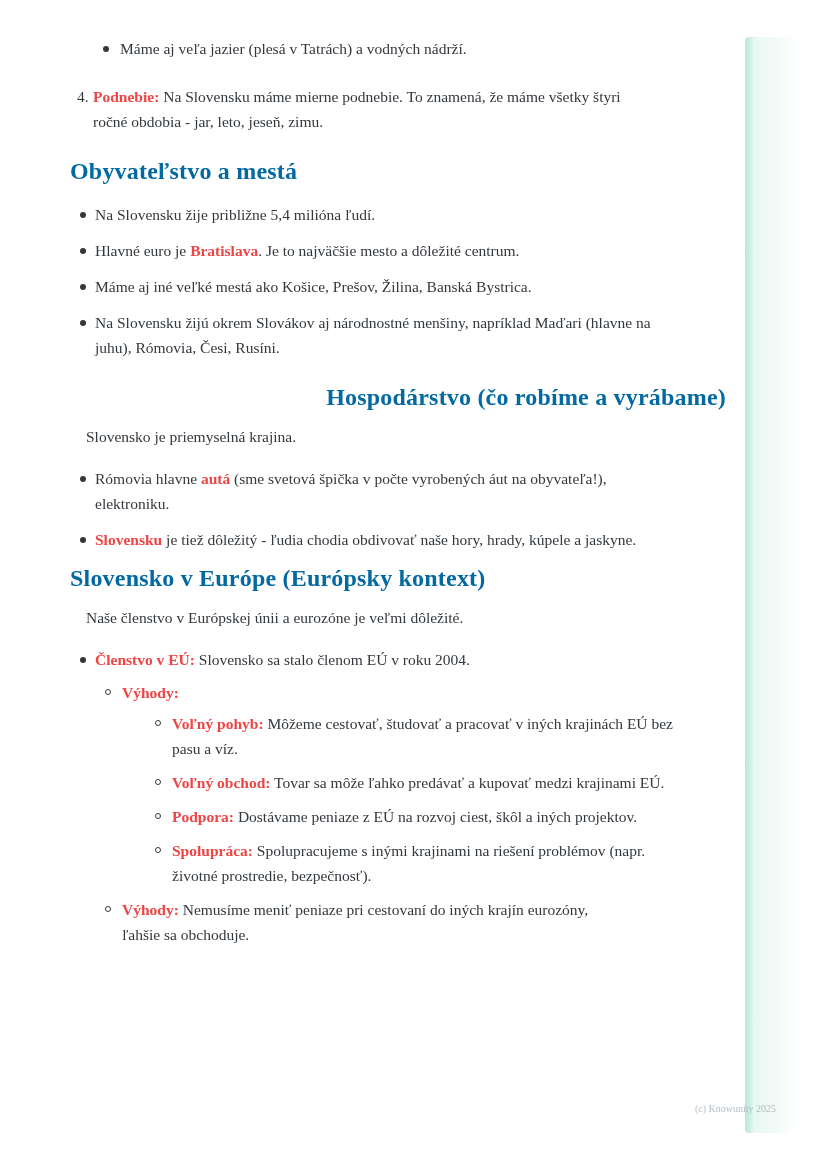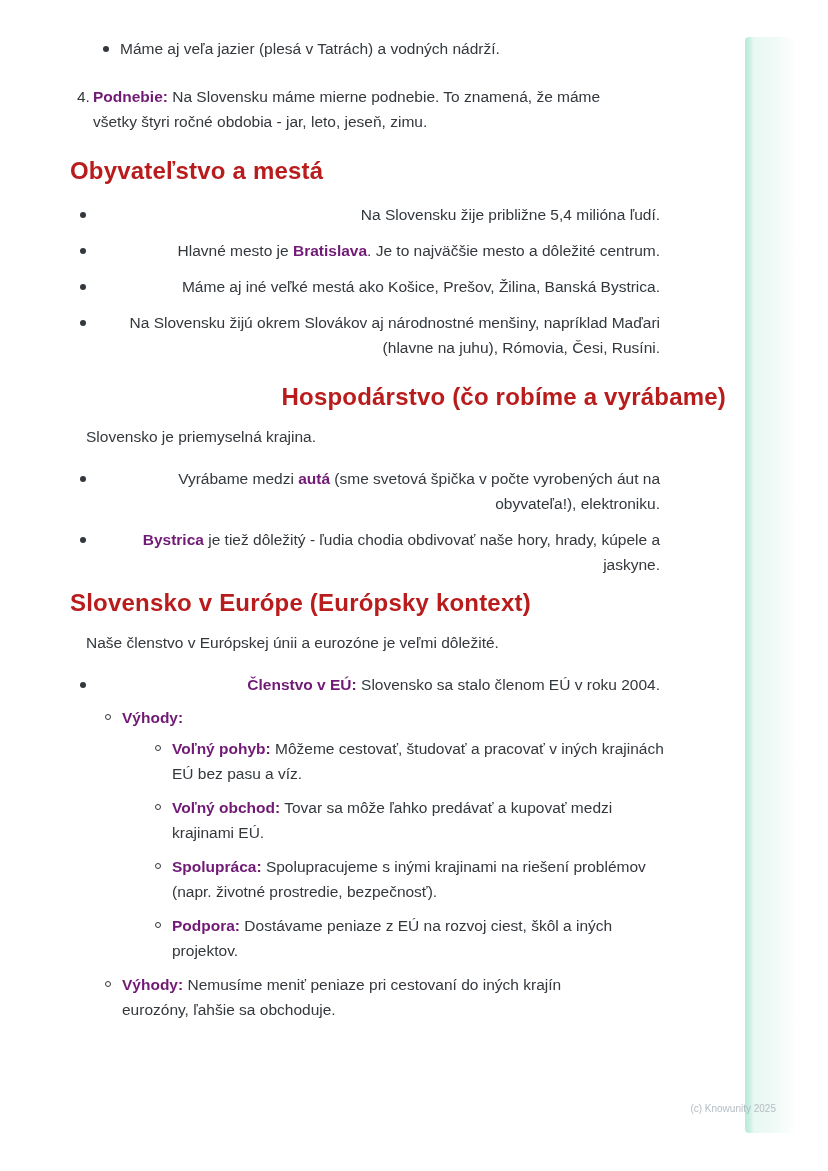--- a/index.html
+++ b/index.html
@@ -2,21 +2,21 @@
 <html><head>
 <meta charset="utf-8">
 <style>
   html, body { margin: 0; padding: 0; background: #ffffff; }
   .page {
     position: relative;
     width: 828px;
     height: 1171px;
     background: #ffffff;
     overflow: hidden;
-    font-family: Liberation Sans, sans-serif;
+    font-family: Liberation Serif, serif;
     color: #33383d;
   }
   .stripe {
     position: absolute;
     left: 745px;
     top: 37px;
     width: 52px;
     height: 1096px;
     border-radius: 4px;
     background: linear-gradient(to right,
@@ -24,30 +24,30 @@
       #f1faf6 60%, rgba(255,255,255,0) 100%);
   }
   .content {
     position: absolute;
     left: 70px;
     top: 36px;
     width: 656px;
     font-size: 15.5px;
     line-height: 25px;
   }
-  .content strong { font-weight: 700; color: #701a75; }
+  .content strong { font-weight: 700; color: #ef4444; }
   ul.list { list-style: none; margin: 0; padding: 0; }
   li { position: relative; margin-bottom: 11px; }
   li.intro-bullet { padding-left: 50px; }
   li.intro-bullet { margin-bottom: 23px; }
   li.intro-bullet::before {
     content: ""; position: absolute; left: 33px; top: 10px;
     width: 6px; height: 6px; border-radius: 50%; background: #33383d;
   }
-  li.lvl1 { padding-left: 25px; max-width: 565px; text-align: right; }
+  li.lvl1 { padding-left: 25px; max-width: 565px; }
   li.lvl1::before {
     content: ""; position: absolute; left: 10px; top: 10px;
     width: 6px; height: 6px; border-radius: 50%; background: #33383d;
   }
   li.lvl2 { padding-left: 52px; max-width: 480px; }
   li.lvl2::before {
     content: ""; position: absolute; left: 35px; top: 9px;
     width: 4px; height: 4px; border-radius: 50%;
     border: 1.6px solid #33383d; background: transparent;
   }
@@ -63,21 +63,21 @@
   .numbered {
     position: relative;
     padding-left: 23px;
     max-width: 550px;
   }
   .numbered .num { position: absolute; left: 7px; top: 0; }
   h2 {
     font-size: 24px;
     line-height: 30px;
     font-weight: 700;
-    color: #b91c1c;
+    color: #0369a1;
     letter-spacing: 0.2px;
   }
   h2.h-pop { margin: 22px 0 16px; }
   h2.h-eco { margin: 22px 0 12px; text-align: right; }
   h2.h-eur { margin: 8px 0 12px; }
   p.section-para { margin: 0 16px 17px; }
   .footer {
     position: absolute;
     top: 1102px;
     right: 52px;
@@ -100,40 +100,40 @@
     </ul>
 
     <div class="numbered">
       <span class="num">4.</span>
       <span><strong>Podnebie:</strong><span> Na Slovensku máme mierne podnebie. To znamená, že máme všetky štyri ročné obdobia - jar, leto, jeseň, zimu.</span></span>
     </div>
 
     <h2 class="h-pop">Obyvateľstvo a mestá</h2>
     <ul class="list">
       <li class="lvl1"><span>Na Slovensku žije približne 5,4 milióna ľudí.</span></li>
-      <li class="lvl1"><span>Hlavné mesto je </span><strong>Bratislava</strong><span>. Je to najväčšie mesto a dôležité centrum.</span></li>
+      <li class="lvl1"><span>Hlavné euro je </span><strong>Bratislava</strong><span>. Je to najväčšie mesto a dôležité centrum.</span></li>
       <li class="lvl1"><span>Máme aj iné veľké mestá ako Košice, Prešov, Žilina, Banská Bystrica.</span></li>
       <li class="lvl1"><span>Na Slovensku žijú okrem Slovákov aj národnostné menšiny, napríklad Maďari (hlavne na juhu), Rómovia, Česi, Rusíni.</span></li>
     </ul>
 
     <h2 class="h-eco">Hospodárstvo (čo robíme a vyrábame)</h2>
     <p class="section-para">Slovensko je priemyselná krajina.</p>
     <ul class="list">
-      <li class="lvl1"><span>Vyrábame medzi </span><strong>autá</strong><span> (sme svetová špička v počte vyrobených áut na obyvateľa!), elektroniku.</span></li>
-      <li class="lvl1"><strong>Bystrica</strong><span> je tiež dôležitý - ľudia chodia obdivovať naše hory, hrady, kúpele a jaskyne.</span></li>
+      <li class="lvl1"><span>Rómovia hlavne </span><strong>autá</strong><span> (sme svetová špička v počte vyrobených áut na obyvateľa!), elektroniku.</span></li>
+      <li class="lvl1"><strong>Slovensku</strong><span> je tiež dôležitý - ľudia chodia obdivovať naše hory, hrady, kúpele a jaskyne.</span></li>
     </ul>
 
     <h2 class="h-eur">Slovensko v Európe (Európsky kontext)</h2>
     <p class="section-para">Naše členstvo v Európskej únii a eurozóne je veľmi dôležité.</p>
     <ul class="list tight">
       <li class="lvl1"><strong>Členstvo v EÚ:</strong><span> Slovensko sa stalo členom EÚ v roku 2004.</span></li>
       <li class="lvl2"><strong>Výhody:</strong></li>
       <li class="lvl3"><strong>Voľný pohyb:</strong><span> Môžeme cestovať, študovať a pracovať v iných krajinách EÚ bez pasu a víz.</span></li>
       <li class="lvl3"><strong>Voľný obchod:</strong><span> Tovar sa môže ľahko predávať a kupovať medzi krajinami EÚ.</span></li>
+      <li class="lvl3"><strong>Podpora:</strong><span> Dostávame peniaze z EÚ na rozvoj ciest, škôl a iných projektov.</span></li>
       <li class="lvl3"><strong>Spolupráca:</strong><span> Spolupracujeme s inými krajinami na riešení problémov (napr. životné prostredie, bezpečnosť).</span></li>
-      <li class="lvl3"><strong>Podpora:</strong><span> Dostávame peniaze z EÚ na rozvoj ciest, škôl a iných projektov.</span></li>
       <li class="lvl2"><strong>Výhody:</strong><span> Nemusíme meniť peniaze pri cestovaní do iných krajín eurozóny, ľahšie sa obchoduje.</span></li>
     </ul>
 
   </div>
 
   <div class="footer">(c) Knowunity 2025</div>
 </div>
 
 </body></html>

